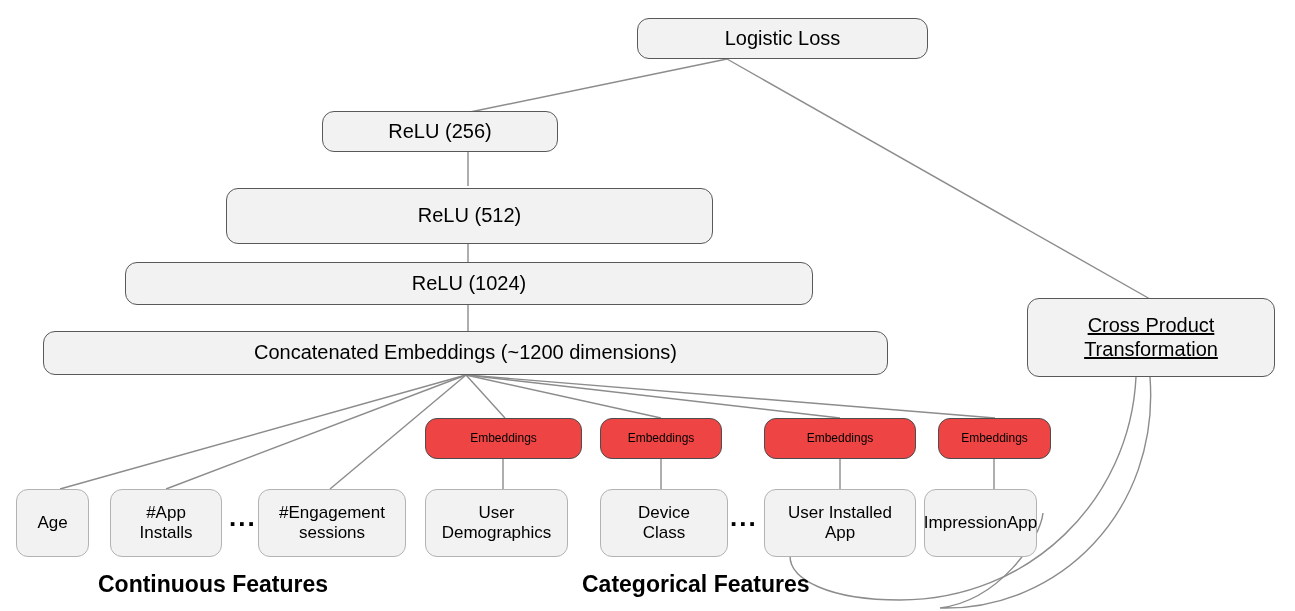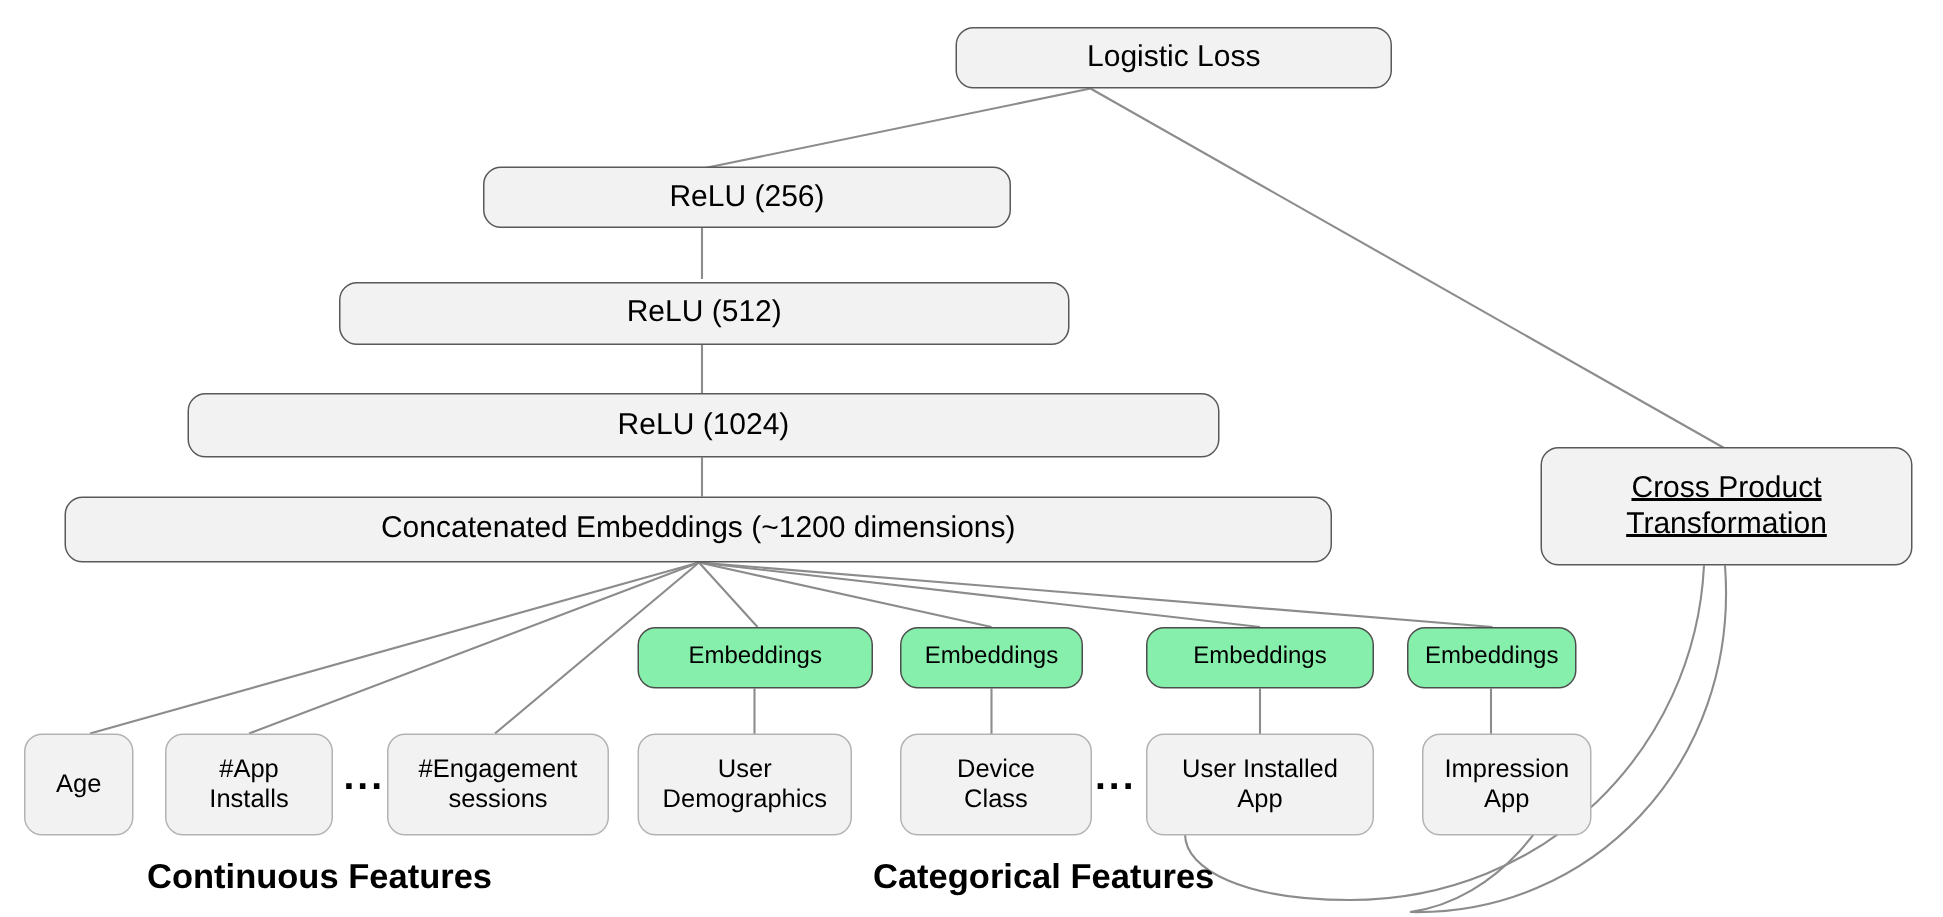--- a/index.html
+++ b/index.html
@@ -38,23 +38,23 @@
     border-radius: 12px;
   }
   
   .box-main {
     background: #f2f2f2;
     border: 1.6px solid #595959;
     font-size: 20px;
   }
   
   .box-emb {
-    background: #86efac;
+    background: #ef4444;
     border: 1.6px solid #4d4d4d;
-    font-size: 16px;
+    font-size: 12px;
   }
   
   .box-feat {
     background: #f2f2f2;
     border: 1.3px solid #b3b3b3;
     font-size: 17px;
   }
   .dots {
     position: absolute;
     font-size: 26px;
@@ -107,25 +107,25 @@
 
       <path d="M 1136 377 C 1130 500, 1030 600, 900 600 C 830 600, 790 580, 790 556"></path>
       <path d="M 1150 377 C 1160 510, 1060 611, 940 608 C 1000 600, 1040 540, 1043 513"></path>
     </g>
   </svg>
 
   <div class="node box-main" style="left:637px; top:18px; width:291px; height:41px;">
     <span>Logistic Loss</span>
   </div>
 
-  <div class="node box-main" style="left:322px; top:111px; width:352px; height:41px;text-align:center;">
+  <div class="node box-main" style="left:322px; top:111px; width:236px; height:41px;text-align:center;">
     <span>ReLU (256)</span>
   </div>
 
-  <div class="node box-main" style="left:226px; top:188px; width:487px; height:42px;">
+  <div class="node box-main" style="left:226px; top:188px; width:487px; height:56px;">
     <span>ReLU (512)</span>
   </div>
 
   <div class="node box-main" style="left:125px; top:262px; width:688px; height:43px;">
     <span>ReLU (1024)</span>
   </div>
 
   <div class="node box-main" style="left:43px; top:331px; width:845px; height:44px;">
     <span>Concatenated Embeddings (~1200 dimensions)</span>
   </div>
@@ -174,21 +174,21 @@
     <span>Class</span>
   </div>
 
   <div class="dots" style="left:730px; top:504px;">...</div>
 
   <div class="node box-feat" style="left:764px; top:489px; width:152px; height:68px; flex-direction:column;">
     <span>User Installed</span>
     <span>App</span>
   </div>
 
-  <div class="node box-feat" style="left:948px; top:489px; width:113px; height:68px; flex-direction:column;text-align:right;">
+  <div class="node box-feat" style="left:924px; top:489px; width:113px; height:68px; text-align:right;">
     <span>Impression</span>
     <span>App</span>
   </div>
 
   <div class="group-label" style="left:98px; top:571px;">Continuous Features</div>
   <div class="group-label" style="left:582px; top:571px;">Categorical Features</div>
 
 </div>
 
 </body></html>

